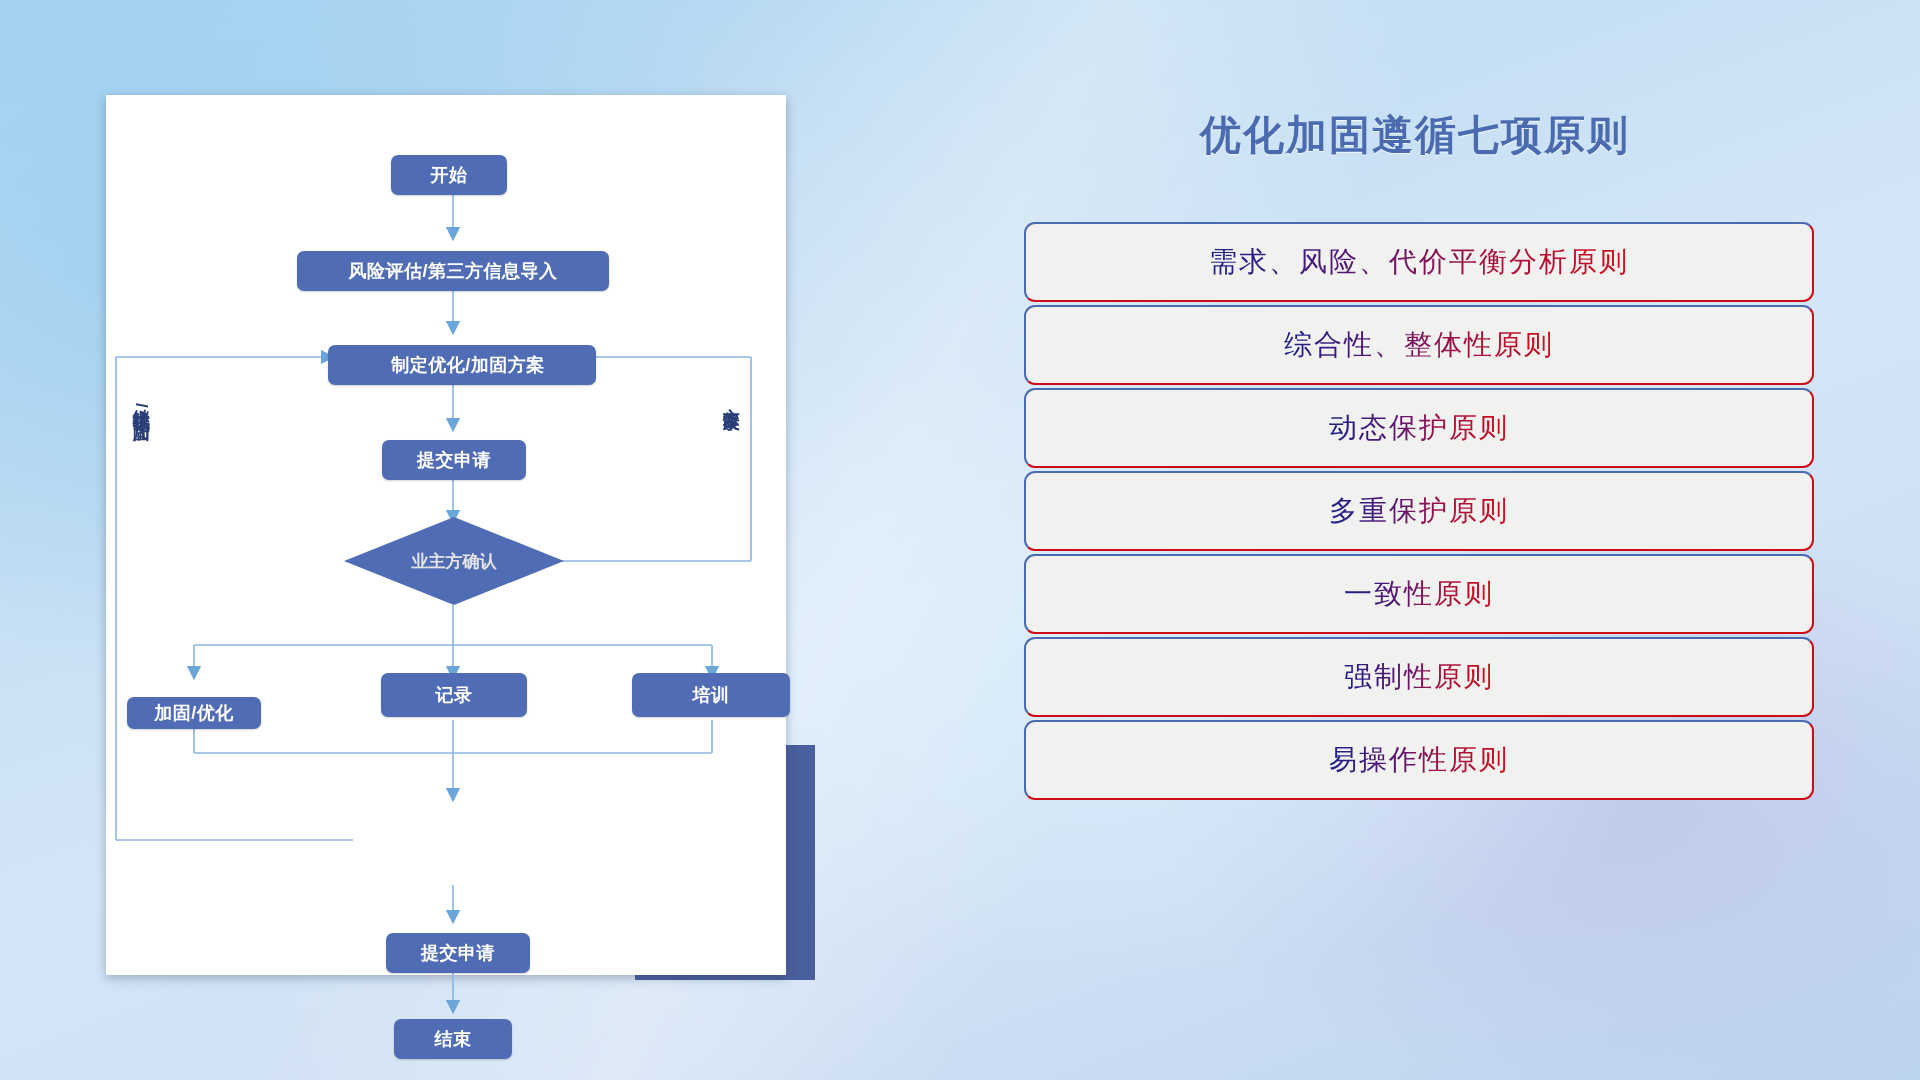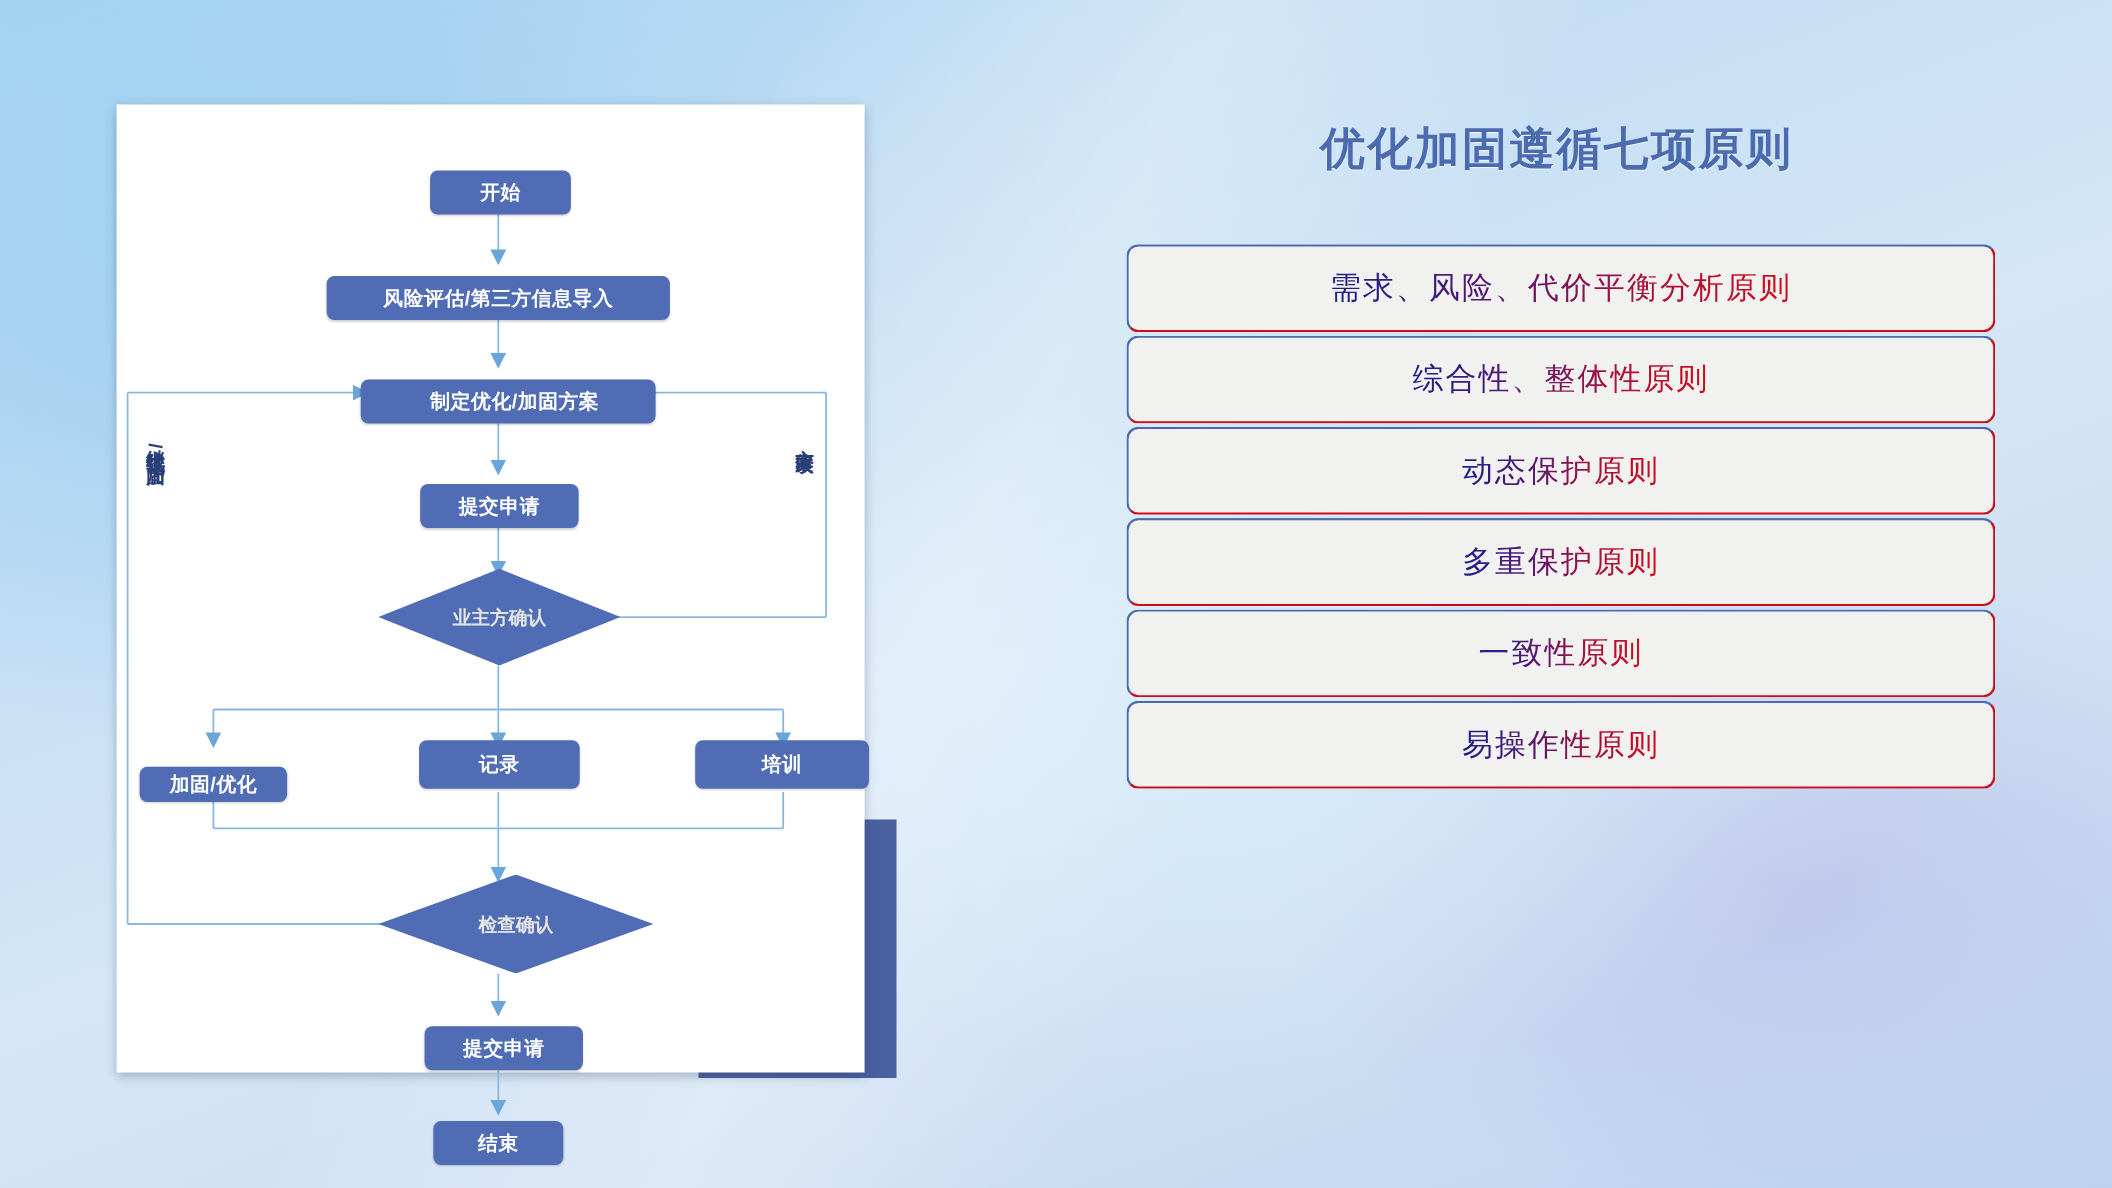--- a/index.html
+++ b/index.html
@@ -100,21 +100,21 @@
         <line x1="247" y1="745" x2="10" y2="745"></line>
         <line x1="10" y1="745" x2="10" y2="262"></line>
         <line x1="10" y1="262" x2="222" y2="262" marker-end="url(#ar)"></line>
 
         <line x1="447" y1="466" x2="645" y2="466"></line>
         <line x1="645" y1="466" x2="645" y2="262"></line>
         <line x1="645" y1="262" x2="478" y2="262" marker-end="url(#ar)"></line>
       </g>
     </svg>
 
-    <div class="node" style="left:285px;top:60px;width:128px;height:40px;font-size:18px;">
+    <div class="node" style="left:285px;top:60px;width:116px;height:40px;font-size:18px;">
       <span>开始</span>
     </div>
 
     <div class="node" style="left:191px;top:156px;width:312px;height:40px;font-size:18px;">
       <span>风险评估/第三方信息导入</span>
     </div>
 
     <div class="node" style="left:222px;top:250px;width:256px;height:40px;font-size:18px;padding-left:12px;">
       <span>制定优化/加固方案</span>
     </div>
@@ -132,23 +132,20 @@
     </div>
 
     <div class="node" style="left:275px;top:578px;width:146px;height:44px;font-size:18px;">
       <span>记录</span>
     </div>
 
     <div class="node" style="left:526px;top:578px;width:158px;height:44px;font-size:18px;">
       <span>培训</span>
     </div>
 
-    <div class="diamond" style="left:238px;top:700px;width:250px;height:90px;font-size:17px;">
-      <span>检查确认</span>
-    </div>
 
     <div class="node" style="left:280px;top:838px;width:144px;height:40px;font-size:18px;">
       <span>提交申请</span>
     </div>
 
     <div class="node" style="left:288px;top:912px;width:118px;height:40px;font-size:18px;margin-top:12px;">
       <span>结束</span>
     </div>
 
     <div class="vlabel" style="left:26px;top:300px;height:180px;">继续优化/加固</div>
@@ -170,16 +167,19 @@
     <div class="pr">
       <span>动态保护原则</span>
     </div>
     <div class="pr">
       <span>多重保护原则</span>
     </div>
     <div class="pr">
       <span>一致性原则</span>
     </div>
     <div class="pr">
+      <span>强制性原则</span>
+    </div>
+    <div class="pr">
       <span>易操作性原则</span>
     </div>
   </div>
 </div>
 
 </body></html>

